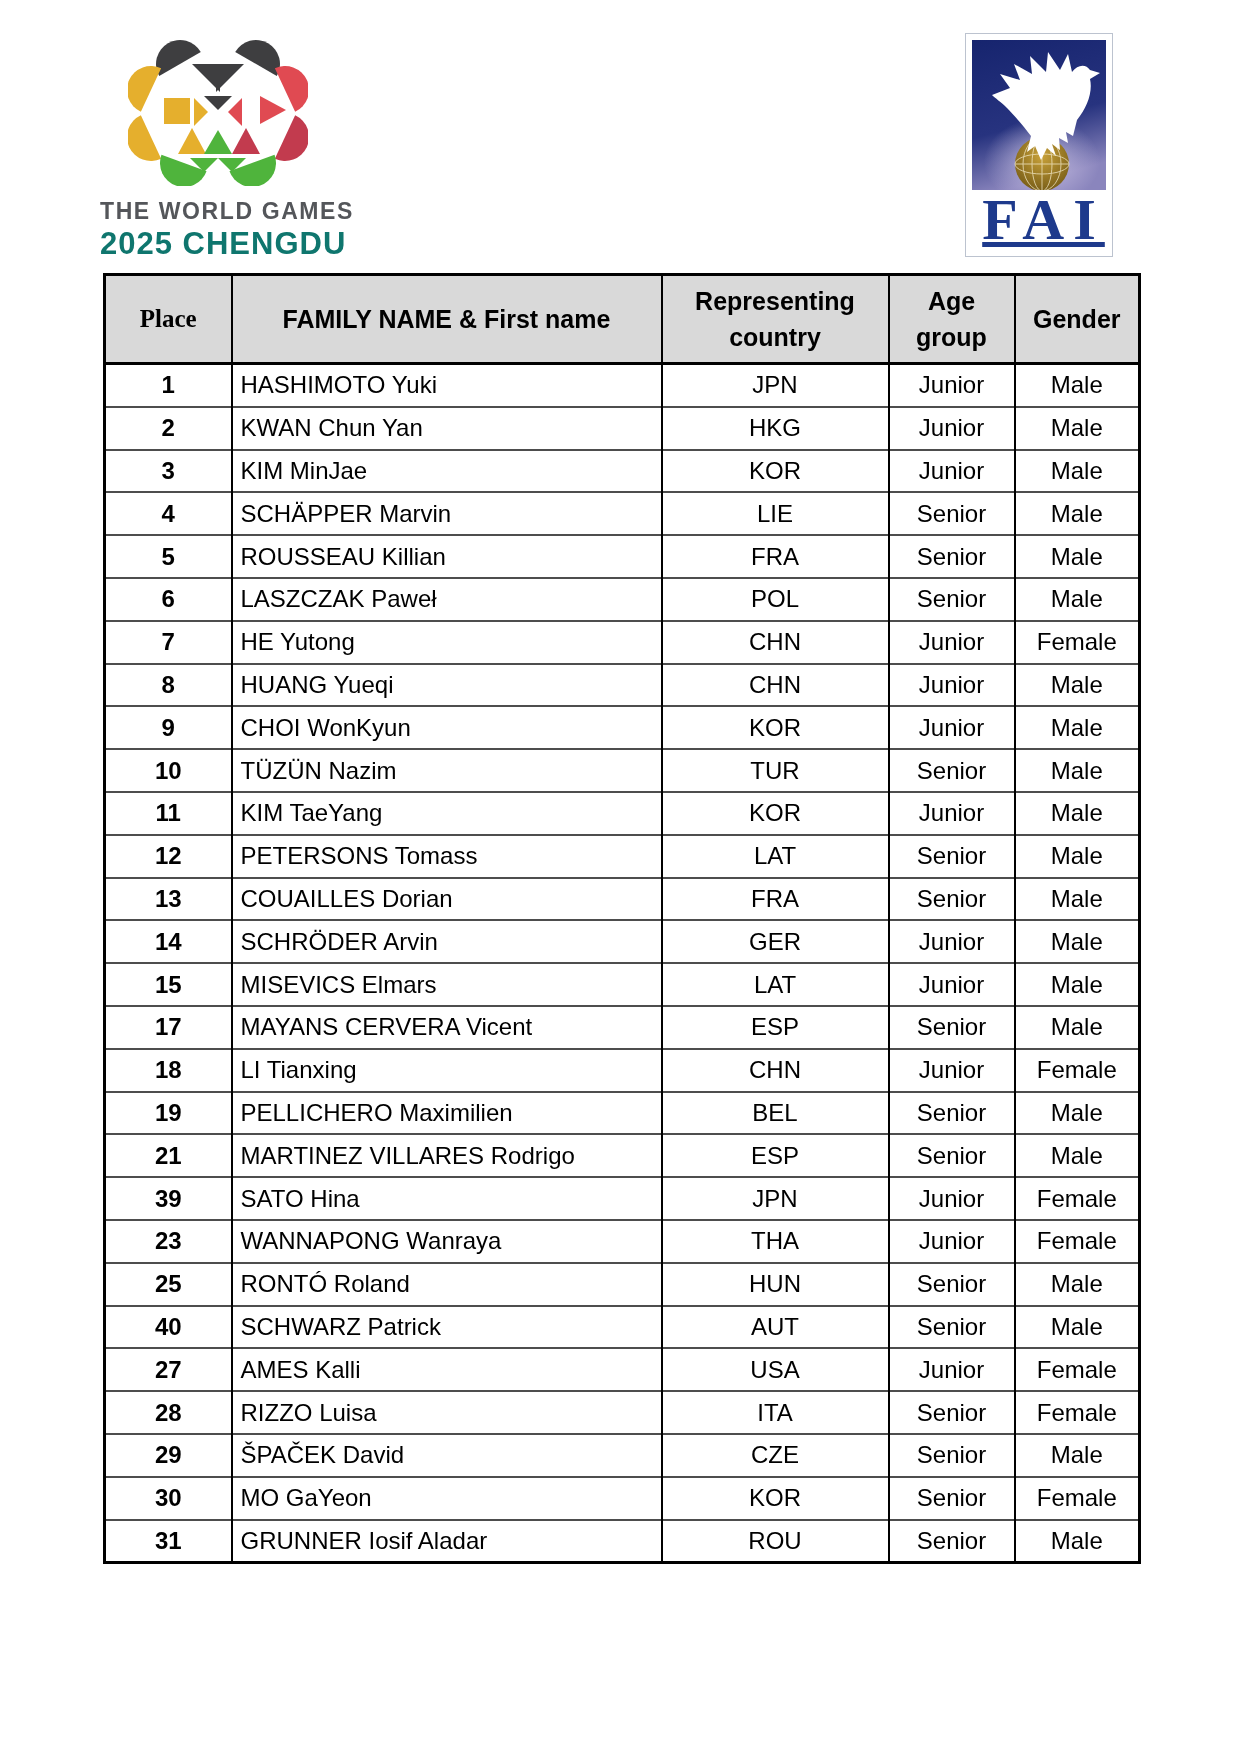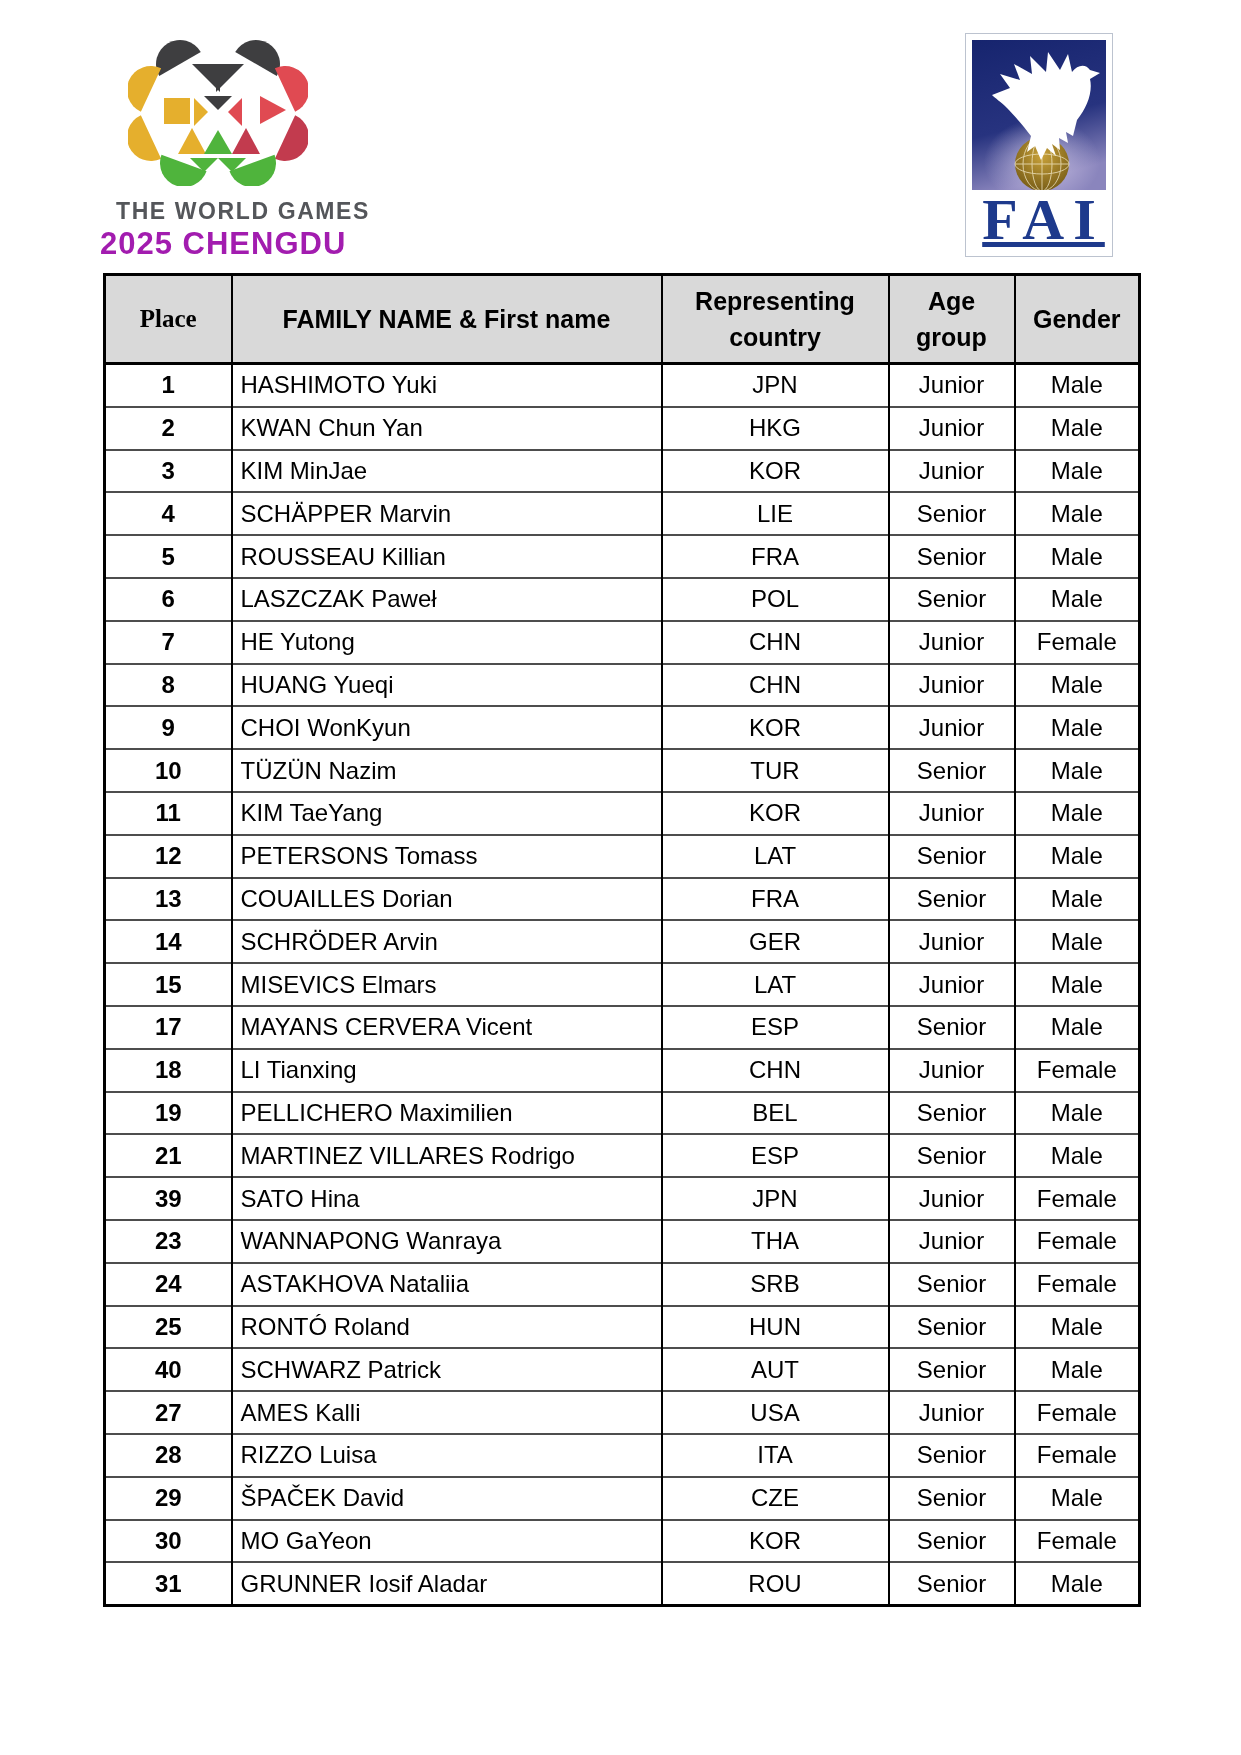--- a/index.html
+++ b/index.html
@@ -5,22 +5,22 @@
   html,body{margin:0;padding:0;}
   body{
     width:1241px;height:1755px;position:relative;background:#ffffff;
     font-family:"Liberation Sans", sans-serif;color:#000;
     -webkit-font-smoothing:antialiased;
   }
   
   .twg-logo{position:absolute;left:100px;top:36px;width:260px;}
   .twg-emblem{display:block;margin-left:28px;}
   .twg-line1{margin-top:12px;display:flex;align-items:flex-start;gap:8px;
-    font-size:23px;font-weight:700;color:#54565a;letter-spacing:1.6px;white-space:nowrap;margin-left:16px;}
-  .twg-line2{font-size:31px;font-weight:700;color:#a21caf;letter-spacing:1px;white-space:nowrap;margin-top:1px;}
+    font-size:23px;font-weight:700;color:#54565a;letter-spacing:1.6px;white-space:nowrap;}
+  .twg-line2{font-size:31px;font-weight:700;color:#0f766e;letter-spacing:1px;white-space:nowrap;margin-top:1px;}
   .fai-box{position:absolute;left:965px;top:33px;width:148px;height:224px;background:#fff;
     border:1px solid #bcc3cf;box-sizing:border-box;display:flex;flex-direction:column;align-items:center;}
   .fai-emblem{margin-top:6px;display:block;}
   .fai-text{font-family:"Liberation Serif", serif;font-weight:700;font-size:58px;line-height:62px;
     color:#1e3a8c;letter-spacing:9px;text-indent:9px;margin-top:-1px;text-decoration:underline;}
   
   table.results{position:absolute;left:103px;top:273px;width:1035px;
     border-collapse:collapse;table-layout:fixed;border:3px solid #000;}
   col.c-place{width:127px;}
   col.c-name{width:430px;}
@@ -295,27 +295,20 @@
           <td class="col-gender">Female</td>
         </tr>
         <tr>
           <td class="col-place">23</td>
           <td class="col-name">WANNAPONG Wanraya</td>
           <td class="col-country">THA</td>
           <td class="col-age">Junior</td>
           <td class="col-gender">Female</td>
         </tr>
         <tr>
-          <td class="col-place">24</td>
-          <td class="col-name">ASTAKHOVA Nataliia</td>
-          <td class="col-country">SRB</td>
-          <td class="col-age">Senior</td>
-          <td class="col-gender">Female</td>
-        </tr>
-        <tr>
           <td class="col-place">25</td>
           <td class="col-name">RONTÓ Roland</td>
           <td class="col-country">HUN</td>
           <td class="col-age">Senior</td>
           <td class="col-gender">Male</td>
         </tr>
         <tr>
           <td class="col-place">40</td>
           <td class="col-name">SCHWARZ Patrick</td>
           <td class="col-country">AUT</td>

